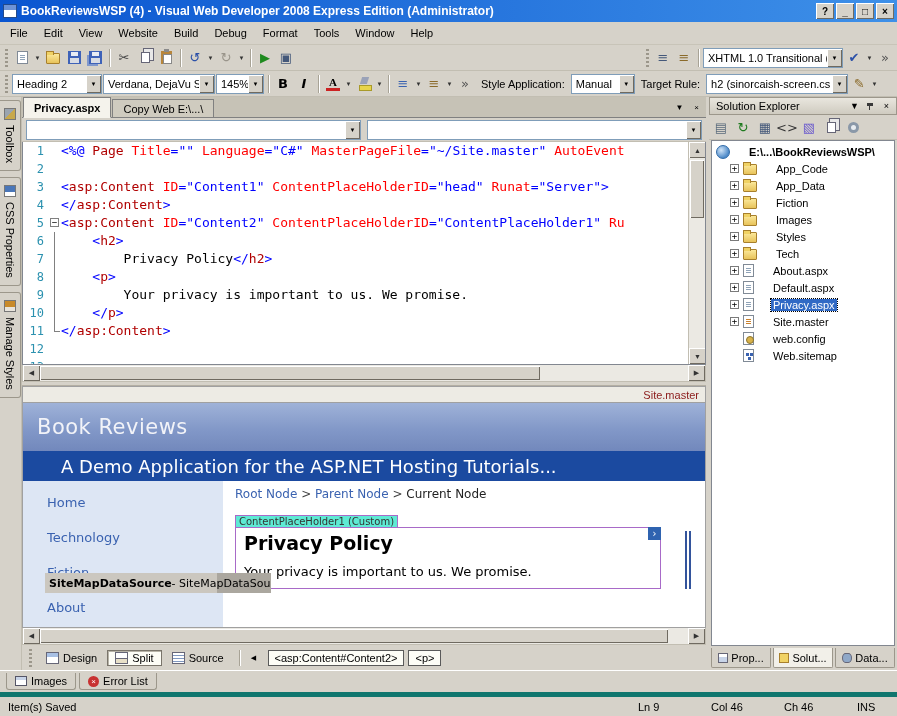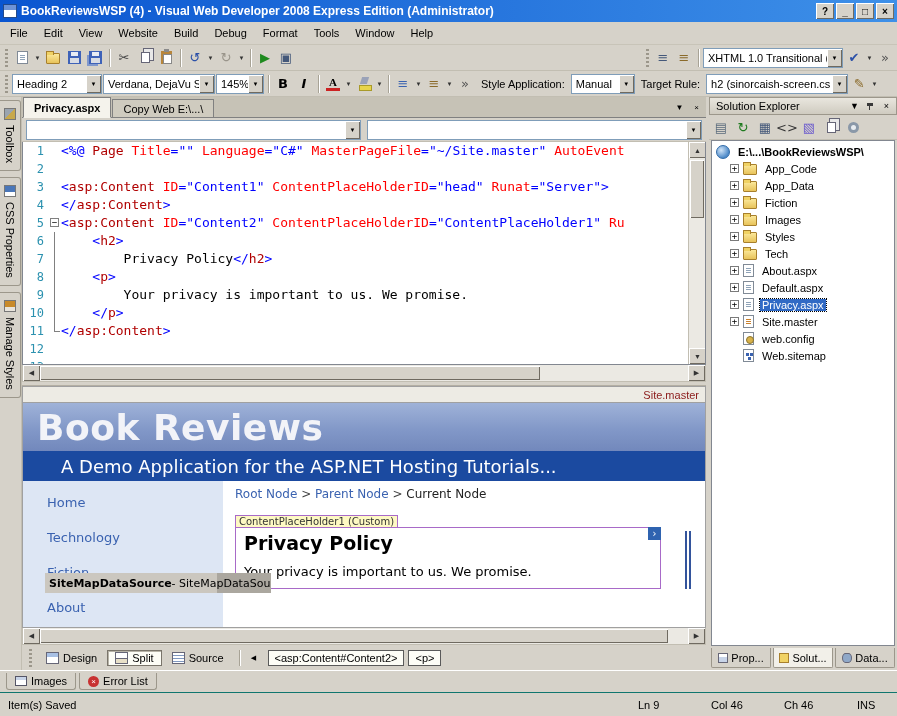--- a/index.html
+++ b/index.html
@@ -97,31 +97,31 @@
   .htrack{flex:1;position:relative}
   .hthumb{position:absolute;top:1px;bottom:1px;left:0;background:#D6D2C9;box-shadow:inset 1px 1px 0 #fff,inset -1px -1px 0 #6F6A60}
 
   .splitbar{height:4px;flex:none;background:#D6D2C9;border-bottom:1px solid #B4AFA3}
   .masterrow{height:16px;flex:none;background:#EDEBE4;border:1px solid #A0A0A0;border-bottom:none;display:flex;justify-content:flex-end;align-items:center;padding-right:6px}
   .masterlabel{color:#8B1A1A;font-size:11px}
 
   
   .designwrap{height:226px;flex:none;position:relative;background:#fff;border:1px solid #A0A0A0;overflow:hidden;font-family:"DejaVu Sans",sans-serif}
   .dheader{height:48px;background:linear-gradient(180deg,#9FB2D8 0,#8298C8 55%,#7288BC 100%);display:flex;align-items:center;padding-left:14px}
-  .dtitle{font-size:36px;font-weight:bold;color:#F2F3F8;letter-spacing:.5px}
+  .dtitle{font-size:21px;font-weight:normal;color:#F2F3F8;letter-spacing:.5px}
   .dsub{height:30px;background:#1B4AA0;color:#fff;display:flex;align-items:center;padding-left:38px;font-size:18px}
   .dbody{display:flex;height:148px}
   .dnav{width:200px;flex:none;background:#DDE6F4;padding:14px 0 0 24px;display:flex;flex-direction:column;gap:20px}
   .navlink{color:#3A62B0;font-size:13px;cursor:pointer}
   .dmain{flex:1;position:relative;background:#fff;padding:6px 0 0 12px}
   .breadcrumb{font-size:12px;margin-bottom:14px}
   .bclink{color:#3A62B0;cursor:pointer}
   .bcsep{color:#444}
   .bccur{color:#222}
-  .ph-label{display:inline-block;font-size:10px;border:1px solid #A86AC8;padding:0 3px;background:#fef9c3;color:#333;position:relative;z-index:2}
+  .ph-label{display:inline-block;font-size:10px;border:1px solid #A86AC8;padding:0 3px;background:#5eead4;color:#333;position:relative;z-index:2}
   .ph-box{border:1px solid #A86AC8;width:426px;min-height:62px;position:relative;margin-top:-1px;padding:2px 8px 8px 8px}
   .ph-h2{font-size:19px;font-weight:bold;margin:2px 0 10px 0}
   .ph-p{font-size:13px}
   .ph-arrow{position:absolute;right:-1px;top:-1px;width:13px;height:13px;background:#2F63B0;color:#fff;font-size:10px;line-height:13px;text-align:center;cursor:pointer}
   .right-bracket{position:absolute;left:462px;top:50px;height:58px;width:6px;border-left:2px solid #33549C;border-right:2px solid #33549C}
   .ds-box{position:absolute;left:22px;top:170px;width:226px;height:20px;display:flex;align-items:center;padding-left:4px;background:linear-gradient(90deg,#CBC7BF 0 172px,#ABA79F 172px);font-size:11px;white-space:nowrap;overflow:hidden;z-index:3}
 
   
   .viewbar{height:25px;flex:none;display:flex;align-items:center;gap:3px;padding:2px 4px;background:#D6D2C9}
   .vbtns{display:inline-flex;gap:2px}
@@ -140,38 +140,38 @@
   .sehbtn{width:15px;height:14px;display:inline-flex;align-items:center;justify-content:center;font-size:9px;margin-left:1px}
   .ico-pin{display:inline-block;width:7px;height:9px;position:relative}
   .ico-pin::before{content:"";position:absolute;left:0;top:1px;width:6px;height:3px;background:#3A3A3A}
   .ico-pin::after{content:"";position:absolute;left:2px;top:4px;width:1px;height:4px;background:#3A3A3A}
   .setoolbar{height:25px;flex:none;display:flex;align-items:center;gap:2px;padding:1px 2px;border-bottom:1px solid #C2BEB2}
   .setree{flex:1;background:#fff;border:1px solid #828790;margin:0 2px;overflow:hidden;padding-top:2px;min-height:0}
   .trow{display:flex;align-items:center;height:17px;white-space:nowrap;padding-left:4px;cursor:default}
   .trow.child{padding-left:18px}
   .texp{width:9px;height:9px;flex:none;border:1px solid #7A7A7A;background:#fff;font-size:9px;line-height:7px;text-align:center;margin-right:4px;font-family:"DejaVu Sans Mono",monospace}
   .texp.noexp{visibility:hidden}
-  .tlabel{margin-left:6px;padding:0 2px}
+  .tlabel{margin-left:17px;padding:0 2px}
   .rootlabel{font-weight:bold}
   .tlabel.sel{background:#316AC5;color:#fff;outline:1px dotted #000}
   .ico-site{width:14px;height:14px;flex:none;border-radius:50%;background:radial-gradient(circle at 35% 35%,#CFE3F7,#4E8AC8 70%);border:1px solid #2F6AA8}
   .ptabs{height:24px;flex:none;display:flex;gap:2px;padding:2px}
   .ptab{flex:1;display:inline-flex;align-items:center;justify-content:center;gap:3px;border:1px solid #9C978B;border-top:none;background:#D6D2C9;border-radius:0 0 2px 2px;white-space:nowrap;cursor:default}
   .ptab.active{background:#F2F0E9}
   .ptico{width:10px;height:10px;display:inline-block;border:1px solid #667;background:#fff;flex:none}
   .pt-0{background:linear-gradient(#fff 0 3px,#C8D4E8 3px)}
   .pt-1{background:#F0D264;border-color:#A8802C}
   .pt-2{background:#8FA8C8;border-radius:40%/55%}
 
   
   .outputrow{height:22px;flex:none;display:flex;align-items:center;gap:3px;padding-left:6px;border-top:1px solid #fff}
   .otab{display:inline-flex;align-items:center;gap:4px;padding:2px 8px;border:1px solid #9C978B;border-top:none;background:#D6D2C9;border-radius:0 0 3px 3px;cursor:default}
   .otico-0{width:12px;height:10px;border:1px solid #556;background:linear-gradient(#C8D4E8 0 3px,#fff 3px);display:inline-block}
   .otico-1{width:11px;height:11px;border-radius:50%;background:#C83232;color:#fff;font-size:8px;line-height:11px;text-align:center;display:inline-block}
-  .statusbar{height:24px;flex:none;display:flex;align-items:center;padding:0 8px;border-top:1px solid #0f766e;background:#D6D2C9}
+  .statusbar{height:24px;flex:none;display:flex;align-items:center;padding:0 8px;border-top:5px solid #0f766e;background:#D6D2C9}
   .status-right{margin-left:auto;display:flex}
   .sfield{width:73px;display:inline-block}
   .sfield.ins{width:32px}
 </style>
 <style>.tk-tag{color:#B00000}.tk-attr{color:#FF0000}.tk-value{color:#0000FF}.tk-delim{color:#0000FF}.tk-plain{color:#000000}.ln{color:#2B91AF}</style></head>
 <body>
 
 <div class="app">
 
   <div class="titlebar">

